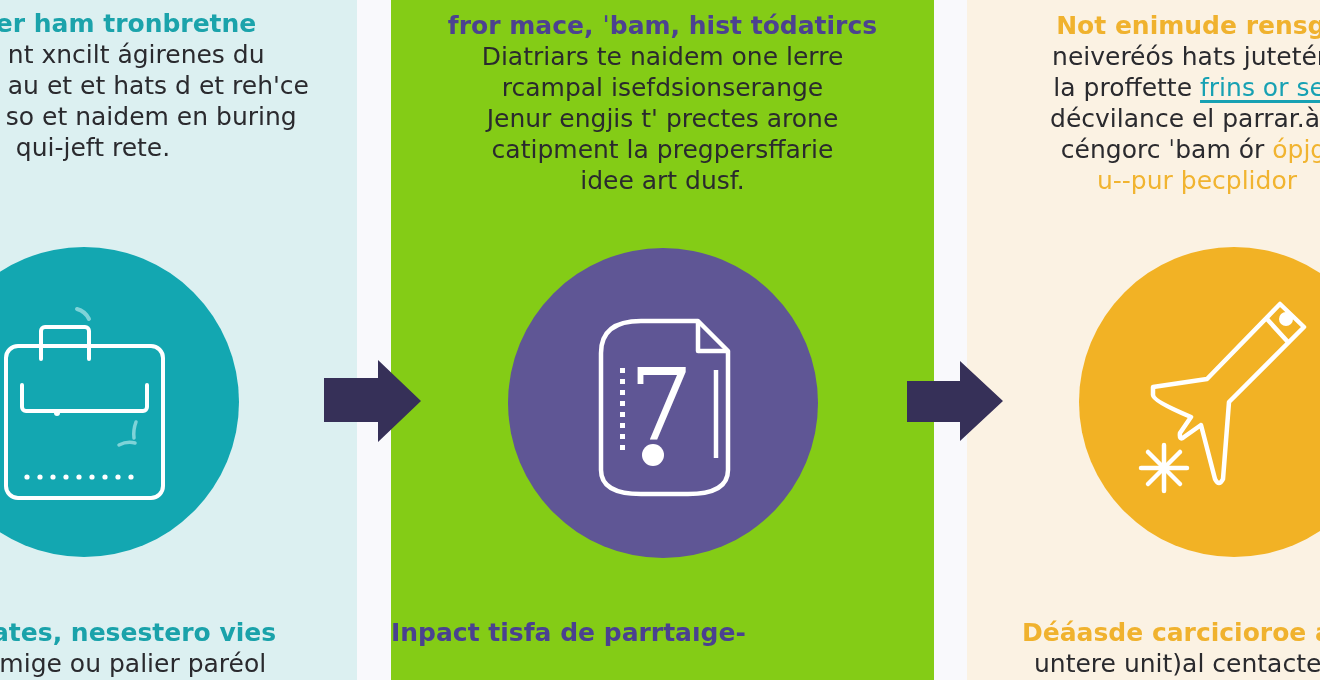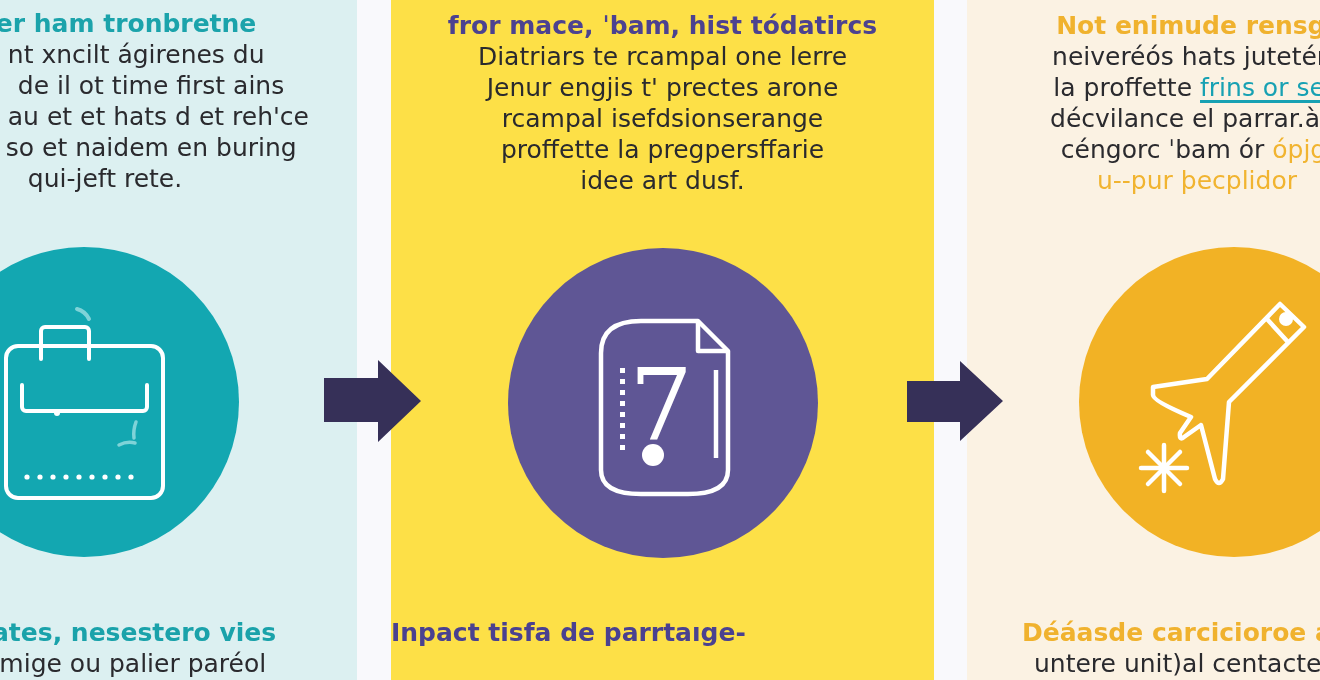--- a/index.html
+++ b/index.html
@@ -1,21 +1,21 @@
 <!DOCTYPE html>
 <html><head>
   <meta charset="utf-8">
   <style>
     * { box-sizing: border-box; margin: 0; padding: 0; }
     html, body { width: 1320px; height: 680px; overflow: hidden; background: #f8f8fb; }
     body { position: relative; font-family: "DejaVu Sans", sans-serif; }
 
     .panel { position: absolute; top: 0; height: 680px; overflow: hidden; }
     .panel-left   { left: 0;    width: 357px; background: #dcf0f1; }
-    .panel-middle { left: 391px; width: 641px; background: #fde047; }
+    .panel-middle { left: 391px; width: 641px; background: #84cc16; }
     .panel-right  { left: 967px; width: 353px; background: #fbf2e3; }
 
     .gap { position: absolute; top: 0; height: 680px; background: #f9f9fc; }
     .gap-1 { left: 357px; width: 34px; }
     .gap-2 { left: 934px; width: 33px; }
 
     .text-block { position: absolute; font-size: 25px; line-height: 31px; color: #2a2a2e; white-space: nowrap; }
     .text-block .heading { font-weight: bold; }
 
     
@@ -54,24 +54,23 @@
     .arrow-1 { left: 324px; top: 360px; }
     .arrow-2 { left: 907px; top: 361px; }
   </style>
 </head>
 <body>
 
 <section class="panel panel-left">
   <div class="text-block left-top">
     <span class="line l1 heading">er ham tronbretne</span>
     <span class="line" style="margin-left:-8px">nt xncilt ágirenes du</span>
-    <span class="line" style="margin-left:2px">de il ot time first ains</span>
     <span class="line" style="margin-left:-8px">au et et hats d et reh'ce</span>
     <span class="line" style="margin-left:-10px">so et naidem en buring</span>
-    <span class="line" style="margin-left:12px">qui-jeft rete.</span>
+    <span class="line" style="margin-left:0">qui-jeft rete.</span>
   </div>
 
   <div class="circle circle-teal">
     <svg viewBox="0 0 310 310">
       <g fill="none" stroke="#ffffff" stroke-width="4" stroke-linecap="round" stroke-linejoin="round">
         <rect x="77" y="99" width="157" height="152" rx="12"></rect>
         <path d="M112 99 V84 a4 4 0 0 1 4 -4 H 156 a4 4 0 0 1 4 4 V99"></path>
         <path d="M112 99 V112 M160 99 V112"></path>
         <path d="M93 138 V160 a4 4 0 0 0 4 4 H 214 a4 4 0 0 0 4 -4 V138"></path>
       </g>
@@ -96,24 +95,24 @@
     <span class="heading" style="display:block">ates, nesestero vies</span>
     <span style="display:block">Imige ou palier paréol</span>
   </div>
 </section>
 
 <div class="gap gap-1"></div>
 
 <section class="panel panel-middle">
   <div class="text-block mid-top">
     <span class="heading" style="display:block">fror mace, ˈbam, hist tódatircs</span>
-    <span style="display:block">Diatriars te rcampal one lerre</span>
+    <span style="display:block">Diatriars te naidem one lerre</span>
+    <span style="display:block">rcampal isefdsionserange</span>
     <span style="display:block">Jenur engjis t' prectes arone</span>
-    <span style="display:block">rcampal isefdsionserange</span>
-    <span style="display:block">proffette la pregpersffarie</span>
+    <span style="display:block">catipment la pregpersffarie</span>
     <span style="display:block">idee art dusf.</span>
   </div>
 
   <div class="text-block mid-bottom">
     <span class="heading" style="display:block">Inpact tisfa de parrtaıge-</span>
   </div>
 </section>
 
 <div class="circle circle-purple">
   <svg viewBox="0 0 310 310">

